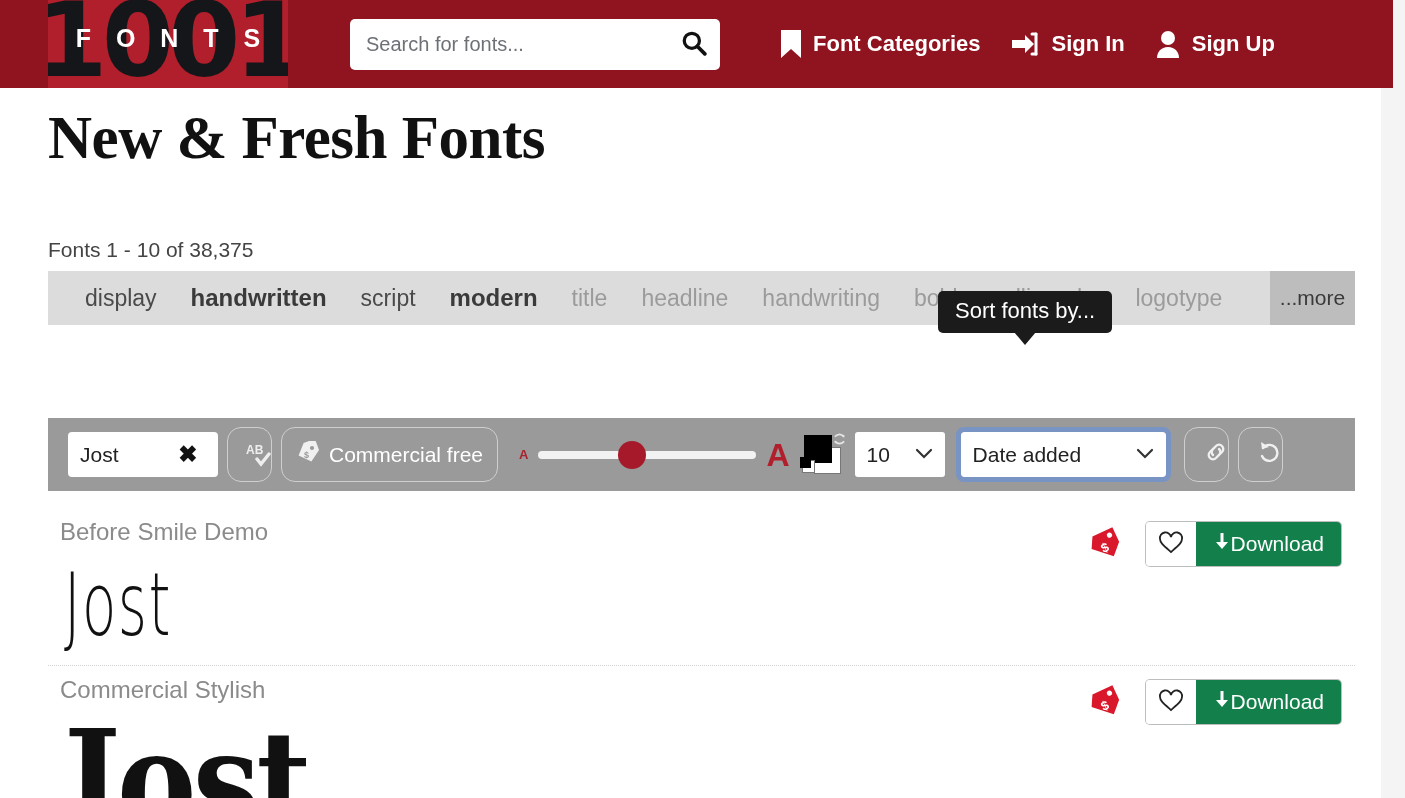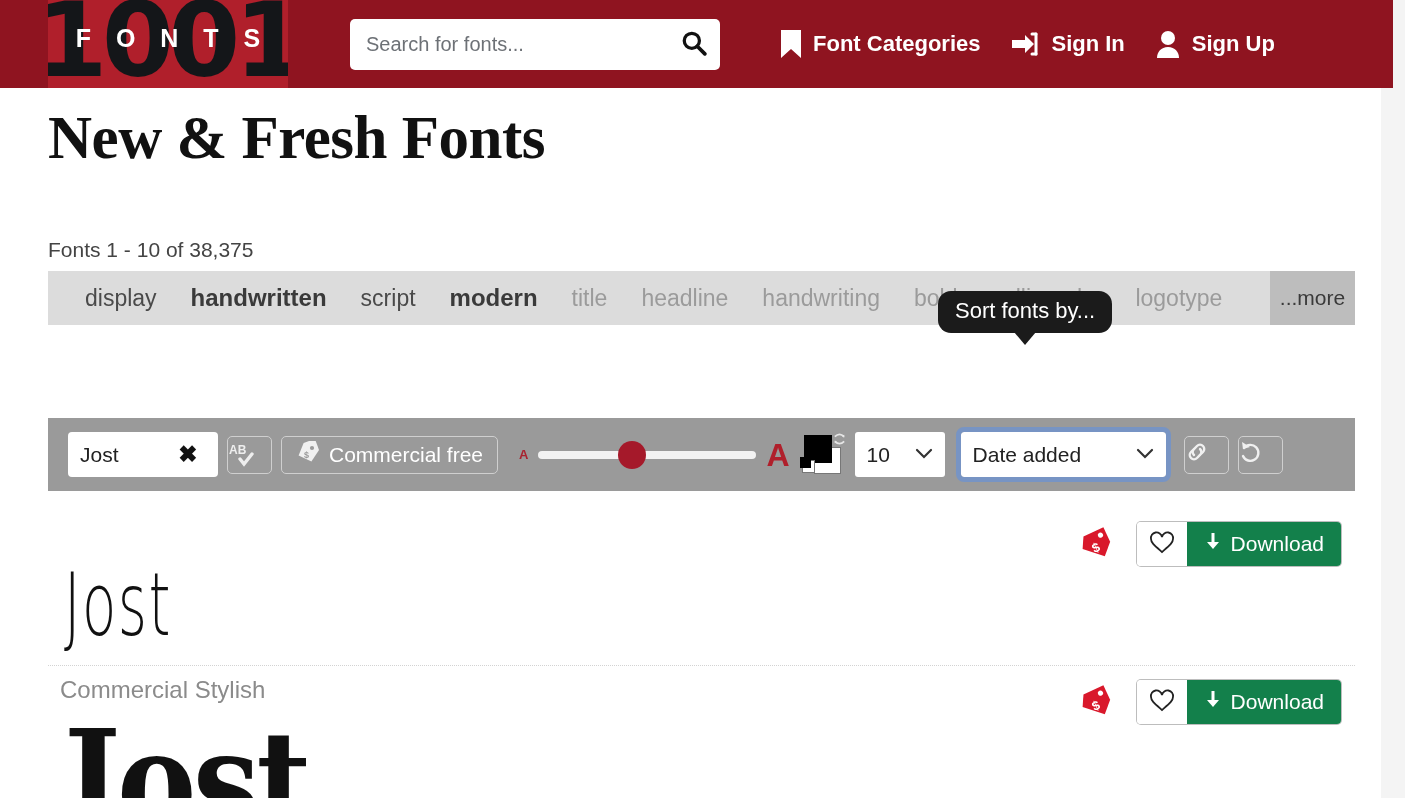--- a/index.html
+++ b/index.html
@@ -149,23 +149,23 @@
     font-size: 21px; color: #222;
     padding-left: 12px; width: 100px; height: 100%;
   }
   .clear-btn {
     width: 40px; height: 100%;
     background: transparent; border: none; cursor: pointer;
     display: flex; align-items: center; justify-content: center;
     font-size: 23px; font-weight: bold; color: #111;
   }
   .tb-btn {
-    height: 38px; border: 1.5px solid #cfcfcf; border-radius: 5px;
+    height: 55px; border: 1.5px solid #cfcfcf; border-radius: 14px;
     background: transparent; color: #fff;
-    display: flex; align-items: center; justify-content: flex-start;
+    display: flex; align-items: center; justify-content: flex-end;
     gap: 9px; cursor: pointer;
     font-size: 21px;
     padding: 0 14px;
     margin-right: 9px;
   }
   .tb-btn.icon-only { width: 45px; padding: 0; }
   .ab-icon {
     font-size: 15px; font-weight: bold; color: #eee;
     position: relative; line-height: 1;
   }
@@ -272,29 +272,29 @@
     border-radius: 4px; overflow: hidden;
     box-shadow: 0 0 0 1px #bdbdbd;
   }
   .fav-btn {
     width: 50px; height: 44px; background: #fff; border: none;
     display: flex; align-items: center; justify-content: center;
     cursor: pointer;
   }
   .dl-btn {
     height: 44px; background: #13804b; border: none; color: #fff;
-    display: flex; align-items: center; gap: 9px; padding: 0 17px;
+    display: flex; align-items: center; gap: 0; padding: 0 17px;
     font-size: 21px; cursor: pointer; white-space: nowrap;
   }
 
   
   .tooltip {
     position: absolute; left: 938px; top: 291px;
     background: #1b1b1b; color: #fff;
-    border-radius: 13px;
+    border-radius: 5px;
     padding: 7px 17px 9px 17px;
     font-size: 22px;
     z-index: 50;
     white-space: nowrap;
   }
   .tooltip::after {
     content: ""; position: absolute;
     left: 50%; bottom: -12px; transform: translateX(-50%);
     border-left: 11px solid transparent;
     border-right: 11px solid transparent;
@@ -457,20 +457,21 @@
         <span>
           <svg width="24" height="24" viewBox="0 0 24 24">
             <path d="M5 8 a8 8 0 1 1 -1 8" stroke="#f0f0f0" stroke-width="2.4" fill="none" stroke-linecap="round"></path>
             <path d="M3 2 l1 7 l7 -2 z" fill="#f0f0f0"></path>
           </svg>
         </span>
       </button>
     </div>
 
     <div class="font-row row1">
+      <div class="font-name">Before Smile Demo</div>
       <div class="font-preview preview-thin">Jost</div>
       <div class="row-actions">
         <span class="tag-price-icon">
           <svg width="40" height="34" viewBox="0 0 40 34">
             <g transform="rotate(-25 20 17)">
               <path d="M10 4 L32 4 L32 20 L21 31 L4 15 z" fill="#d9182b"></path>
               <circle cx="26" cy="10" r="2.6" fill="#ffffff"></circle>
               <text x="13" y="24" font-family="Liberation Sans, sans-serif" font-size="13" font-weight="bold" fill="#ffffff">$</text>
             </g>
           </svg>

